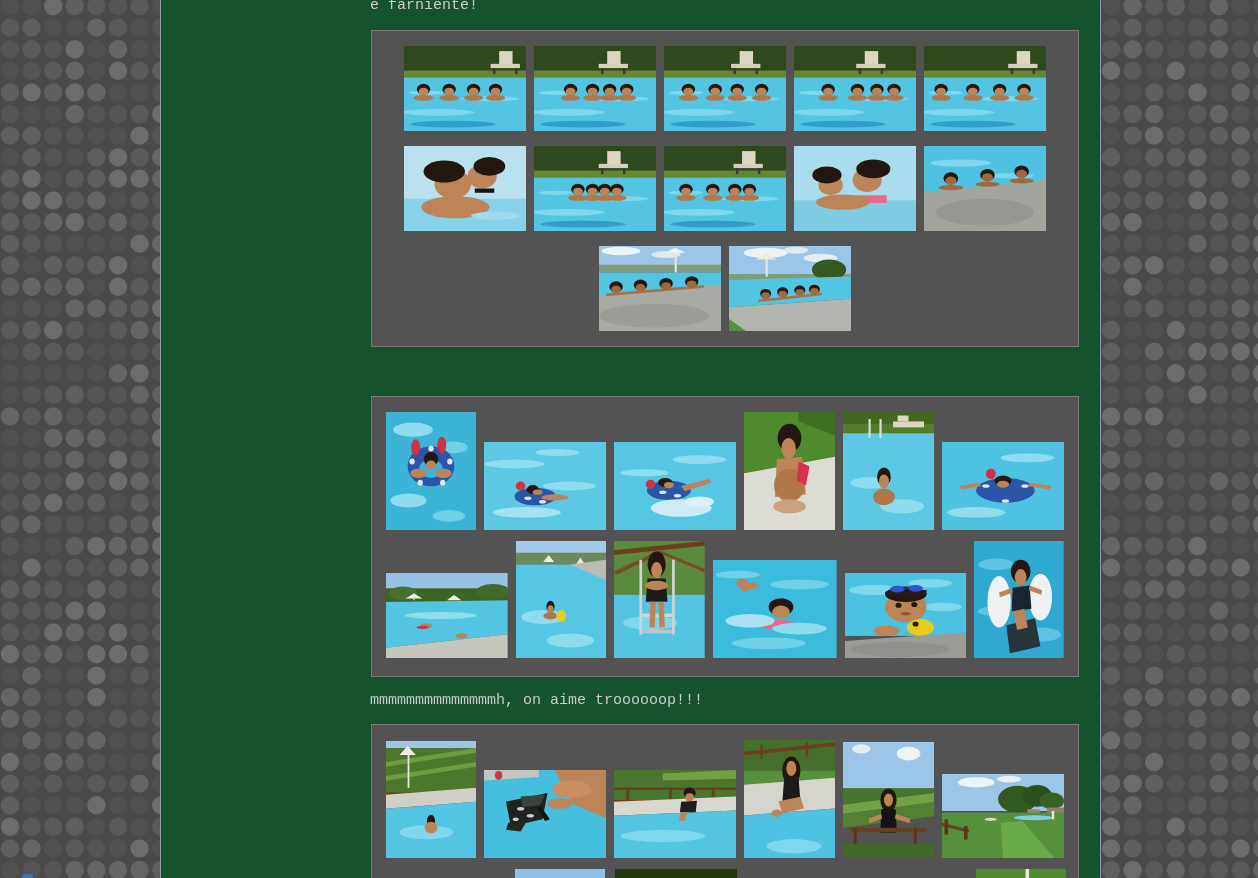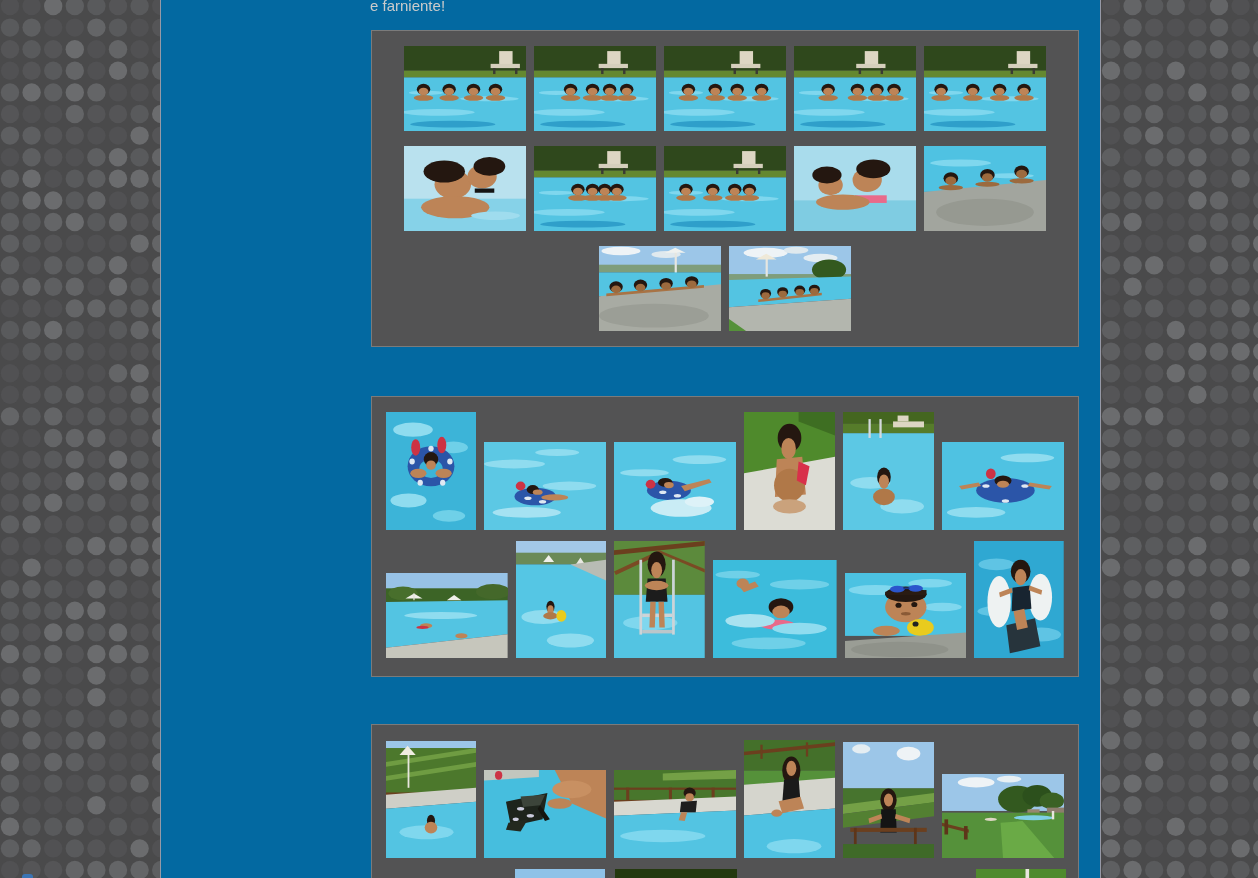--- a/index.html
+++ b/index.html
@@ -1,21 +1,21 @@
 <!DOCTYPE html>
 <html><head>
 <meta charset="utf-8">
 <style>
   html,body{margin:0;padding:0;background:#4a4a4b;}
   .stage{position:relative;width:1258px;height:878px;overflow:hidden;
          font-family:"Liberation Sans","DejaVu Sans",sans-serif;}
   svg.dots{position:absolute;top:0;display:block;}
   .content{position:absolute;left:160px;top:0;width:941px;height:878px;
-           box-sizing:border-box;background:#0369a1;
-           border-left:1px solid #9699a6;border-right:1px solid #9699a6;}
+           box-sizing:border-box;background:#14532d;
+           border-left:1px solid #9699a6;border-right:1px solid #9699a6;font-family:Liberation Mono, monospace;}
   .caption{position:absolute;left:209px;width:700px;color:#cbcbcb;
            font-size:15px;line-height:18px;white-space:nowrap;}
   .gallery{position:absolute;left:210px;width:708px;box-sizing:border-box;
            border:1px solid #7b7b7b;padding:15px 14px;background:#535354;}
   #g1{top:30px;height:317px;}
   #g2{top:396px;height:281px;}
   #g3{top:724px;height:300px;}
   .g-row{display:flex;justify-content:center;align-items:flex-end;gap:8px;}
   #g1 .g-row{align-items:flex-start;}
   #g1 .g-row + .g-row{margin-top:15px;}
@@ -1190,20 +1190,21 @@
               <ellipse cx="52" cy="31" rx="6.5" ry="7" fill="#bd8457"></ellipse>
               <polygon points="43,40 62,38 64,58 42,60" fill="#182430"></polygon>
               <polygon points="28,44 42,40 43,44 29,48" fill="#bd8457"></polygon>
               <polygon points="62,38 76,42 75,46 61,42" fill="#bd8457"></polygon>
               <polygon points="44,60 56,58 60,74 48,76" fill="#bd8457"></polygon>
             </svg>
           </a>
         </div>
       </div>
 
+    <div class="caption" style="top:692px">mmmmmmmmmmmmmmh, on aime troooooop!!!</div>
 
     <div class="gallery" id="g3">
         <div class="g-row">
           <a class="thumb" style="width: 90px; height: 117px;">
             <svg viewBox="0 0 100 100" preserveAspectRatio="none">
               <rect x="0" y="0" width="100" height="46" fill="#4c782c"></rect>
               <rect x="0" y="0" width="100" height="6" fill="#9cc6e8"></rect>
               <polygon points="0,18 100,6 100,10 0,22" fill="#6f9c42"></polygon>
               <polygon points="0,30 100,18 100,22 0,34" fill="#6f9c42"></polygon>
               <rect x="24" y="10" width="2" height="30" fill="#e8e6df"></rect>

